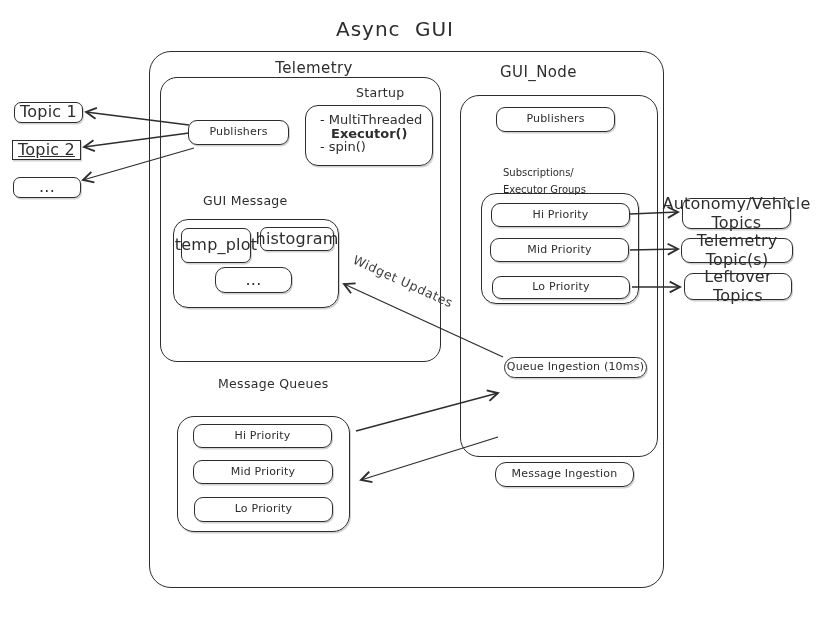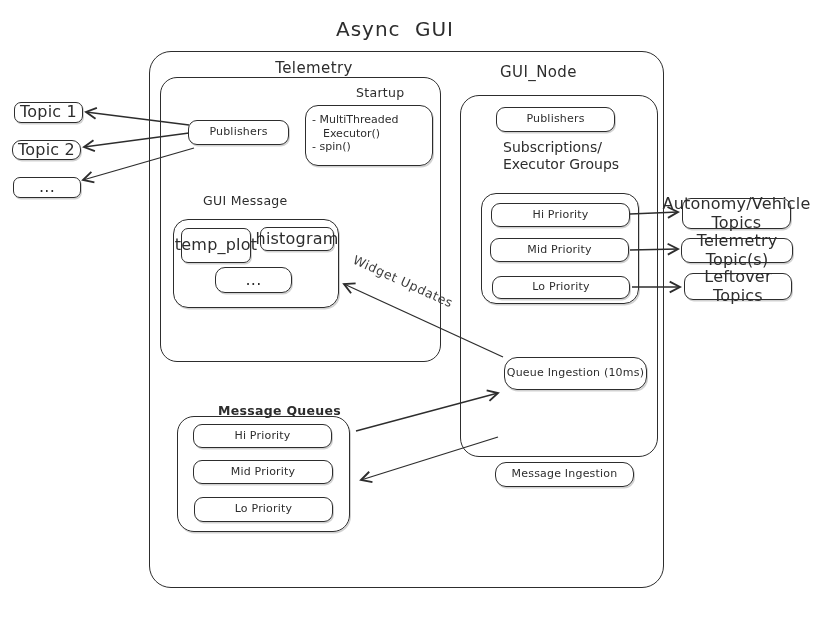--- a/index.html
+++ b/index.html
@@ -39,25 +39,26 @@
     white-space:nowrap;
     color:var(--stroke);
   }
   .title{font-size:20px;letter-spacing:1px;word-spacing:7px;}
   .section-lbl{font-size:15px;letter-spacing:.4px;}
   .group-lbl{font-size:12.5px;letter-spacing:.3px;}
   .small{font-size:16px;letter-spacing:.2px;}
   .mid{font-size:11px;letter-spacing:.2px;}
   .startup-lines{
     position:absolute;
-    font-size:11px;
+    font-size:13px;
     line-height:13.5px;
     color:var(--stroke);
+    margin-left:8px;
   }
-  .indent{margin-left:11px;}
+  .indent{margin-left:11px;font-weight:bold;}
   .rot-label{
     font-size:12.5px;
     color:var(--muted);
     transform:rotate(24.5deg);
     transform-origin:0 0;
     letter-spacing:.6px;
   }
   svg.arrows{position:absolute;inset:0;pointer-events:none;}
   svg.arrows path{stroke:var(--stroke);stroke-width:1.3;fill:none;}
   .two-line{white-space:normal;padding:0 5px;}
@@ -91,65 +92,65 @@
   <div class="box small" style="left:181px;top:228px;width:70px;height:35px;border-radius:7px;">
     <span>temp_plot</span>
   </div>
   <div class="box small" style="left:260px;top:227px;width:74px;height:24px;border-radius:7px;">
     <span>histogram</span>
   </div>
   <div class="box small" style="left:215px;top:267px;width:77px;height:26px;border-radius:10px;">
     <span>...</span>
   </div>
 
-  <div class="lbl group-lbl" style="left:218px;top:403px;font-weight:bold;">Message Queues</div>
+  <div class="lbl group-lbl" style="left:218px;top:376px;">Message Queues</div>
   <div class="box" style="left:177px;top:416px;width:173px;height:116px;border-radius:17px;"></div>
   <div class="box mid" style="left:193px;top:424px;width:139px;height:24px;">
     <span>Hi Priority</span>
   </div>
   <div class="box mid" style="left:193px;top:460px;width:140px;height:24px;">
     <span>Mid Priority</span>
   </div>
   <div class="box mid" style="left:194px;top:497px;width:139px;height:25px;">
     <span>Lo Priority</span>
   </div>
 
   <div class="lbl section-lbl" style="left:500px;top:63px;">GUI_Node</div>
   <div class="frame" style="left:460px;top:95px;width:198px;height:362px;border-radius:19px;"></div>
 
   <div class="box mid" style="left:496px;top:107px;width:119px;height:25px;">
     <span>Publishers</span>
   </div>
 
-  <div class="lbl" style="left:503px;top:139px;font-size:14px;line-height:17px;">
+  <div class="lbl" style="left:503px;top:164px;font-size:10px;line-height:17px;">
     <div>Subscriptions/</div>
     <div>Executor Groups</div>
   </div>
   <div class="box" style="left:481px;top:193px;width:158px;height:111px;border-radius:15px;"></div>
   <div class="box mid" style="left:491px;top:203px;width:139px;height:24px;">
     <span>Hi Priority</span>
   </div>
   <div class="box mid" style="left:490px;top:238px;width:139px;height:24px;">
     <span>Mid Priority</span>
   </div>
   <div class="box mid" style="left:492px;top:276px;width:138px;height:23px;">
     <span>Lo Priority</span>
   </div>
 
-  <div class="box mid" style="left:504px;top:357px;width:143px;height:33px;border-radius:13px;">
+  <div class="box mid" style="left:504px;top:357px;width:143px;height:21px;border-radius:13px;">
     <span>Queue Ingestion (10ms)</span>
   </div>
   <div class="box mid" style="left:495px;top:418px;width:139px;height:25px;border-radius:11px;margin-top:44px;">
     <span>Message Ingestion</span>
   </div>
 
   <div class="box small" style="left:14px;top:102px;width:69px;height:21px;border-radius:7px;">
     <span>Topic 1</span>
   </div>
-  <div class="box small" style="left:12px;top:140px;width:69px;height:20px;border-radius:9px;">
+  <div class="box small" style="left:12px;top:140px;width:69px;height:20px;border-radius:0;text-decoration:underline;">
     <span>Topic 2</span>
   </div>
   <div class="box small" style="left:13px;top:177px;width:68px;height:21px;border-radius:7px;">
     <span>...</span>
   </div>
 
   <div class="box small two-line" style="left:682px;top:198px;width:109px;height:31px;">
     <span>Autonomy/Vehicle Topics</span>
   </div>
   <div class="box small" style="left:684px;top:273px;width:108px;height:27px;">

